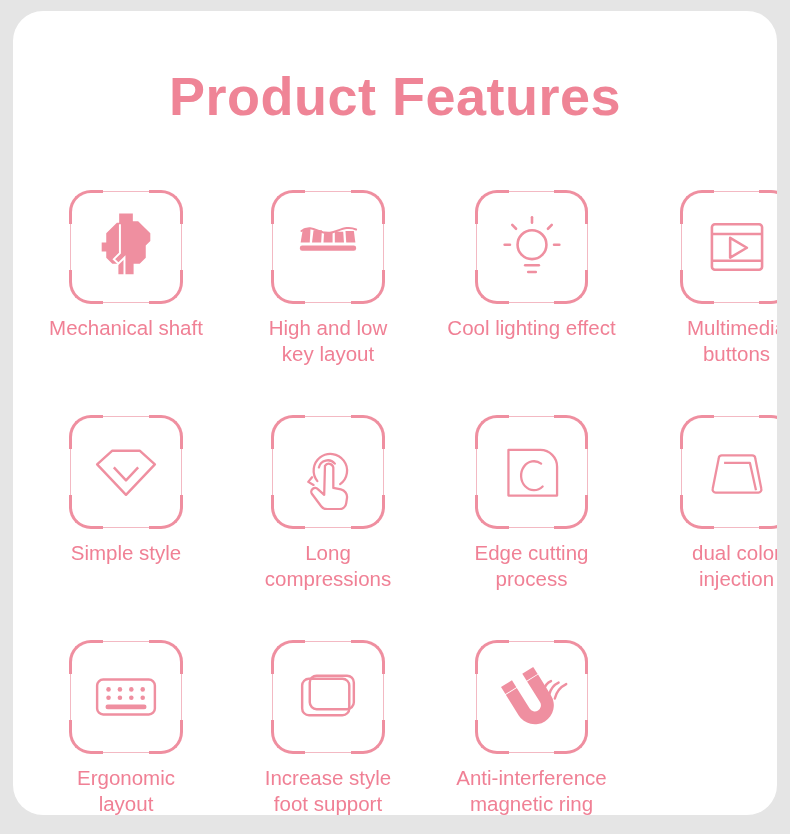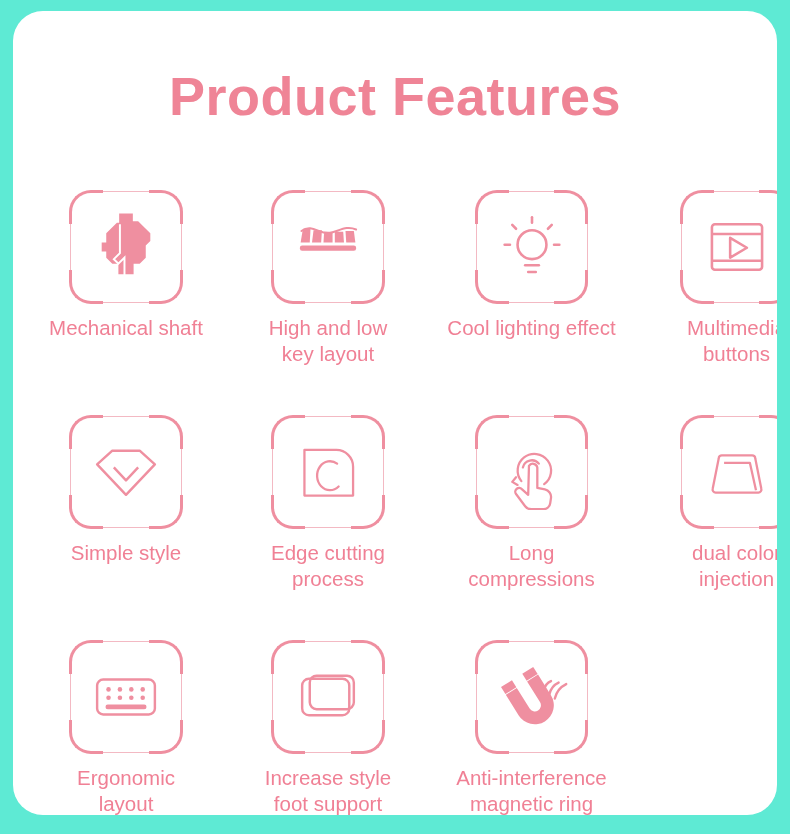--- a/index.html
+++ b/index.html
@@ -11,21 +11,21 @@
     height: 834px;
     background: #c99aa8;
     font-family: "Liberation Sans", sans-serif;
     overflow: hidden;
   }
 
   .poster {
     position: relative;
     width: 790px;
     height: 834px;
-    background: #5eead4;
+    background: #e5e5e5;
     box-sizing: border-box;
     padding-left: 34px;
   }
 
   .card {
     position: absolute;
     left: 13px;
     top: 11px;
     width: 764px;
     height: 804px;
@@ -219,44 +219,44 @@
             </g>
           </svg>
         </div>
         <div class="feature-label">Simple style</div>
       </div>
 
       <div class="feature">
         <div class="icon-frame">
           <span class="corner-b"></span>
           <svg class="icon-art" viewBox="0 0 100 100">
-            <g fill="none" stroke="#ef8fa0" stroke-width="3" stroke-linejoin="round">
-              <path d="M19 21 h42 a22 22 0 0 1 22 22 v38 h-64 z"></path>
-              <path d="M62 39 a17 19 0 1 0 2 30" stroke-linecap="round"></path>
-            </g>
-          </svg>
-        </div>
-        <div class="feature-label">Edge cutting
-process</div>
-      </div>
-
-      <div class="feature">
-        <div class="icon-frame">
-          <span class="corner-b"></span>
-          <svg class="icon-art" viewBox="0 0 100 100">
             <g fill="none" stroke="#ef8fa0" stroke-width="3" stroke-linecap="round" stroke-linejoin="round">
               <path d="M36 62 a22 22 0 1 1 30 4"></path>
               <path d="M38 44 a12 12 0 0 1 21 -5"></path>
               <path d="M46 42 a6 6 0 0 1 11 2 v27 l10 2 a10 10 0 0 1 8 11 l-1 7 a9 9 0 0 1 -9 8 h-16 a10 10 0 0 1 -8 -4 l-12 -16 a5 5 0 0 1 8 -6 l8 7 z"></path>
               <path d="M29 57 l-5 6 l7 4"></path>
             </g>
           </svg>
         </div>
         <div class="feature-label">Long
 compressions</div>
+      </div>
+
+      <div class="feature">
+        <div class="icon-frame">
+          <span class="corner-b"></span>
+          <svg class="icon-art" viewBox="0 0 100 100">
+            <g fill="none" stroke="#ef8fa0" stroke-width="3" stroke-linejoin="round">
+              <path d="M19 21 h42 a22 22 0 0 1 22 22 v38 h-64 z"></path>
+              <path d="M62 39 a17 19 0 1 0 2 30" stroke-linecap="round"></path>
+            </g>
+          </svg>
+        </div>
+        <div class="feature-label">Edge cutting
+process</div>
       </div>
 
       <div class="feature">
         <div class="icon-frame">
           <span class="corner-b"></span>
           <svg class="icon-art" viewBox="0 0 100 100">
             <g fill="none" stroke="#ef8fa0" stroke-width="3" stroke-linejoin="round">
               <path d="M30 28 h40 a4 4 0 0 1 4 4 l8 40 a4 4 0 0 1 -4 5 h-56 a4 4 0 0 1 -4 -5 l8 -40 a4 4 0 0 1 4 -4 z"></path>
               <path d="M33 38 h34 l8 36"></path>
             </g>

